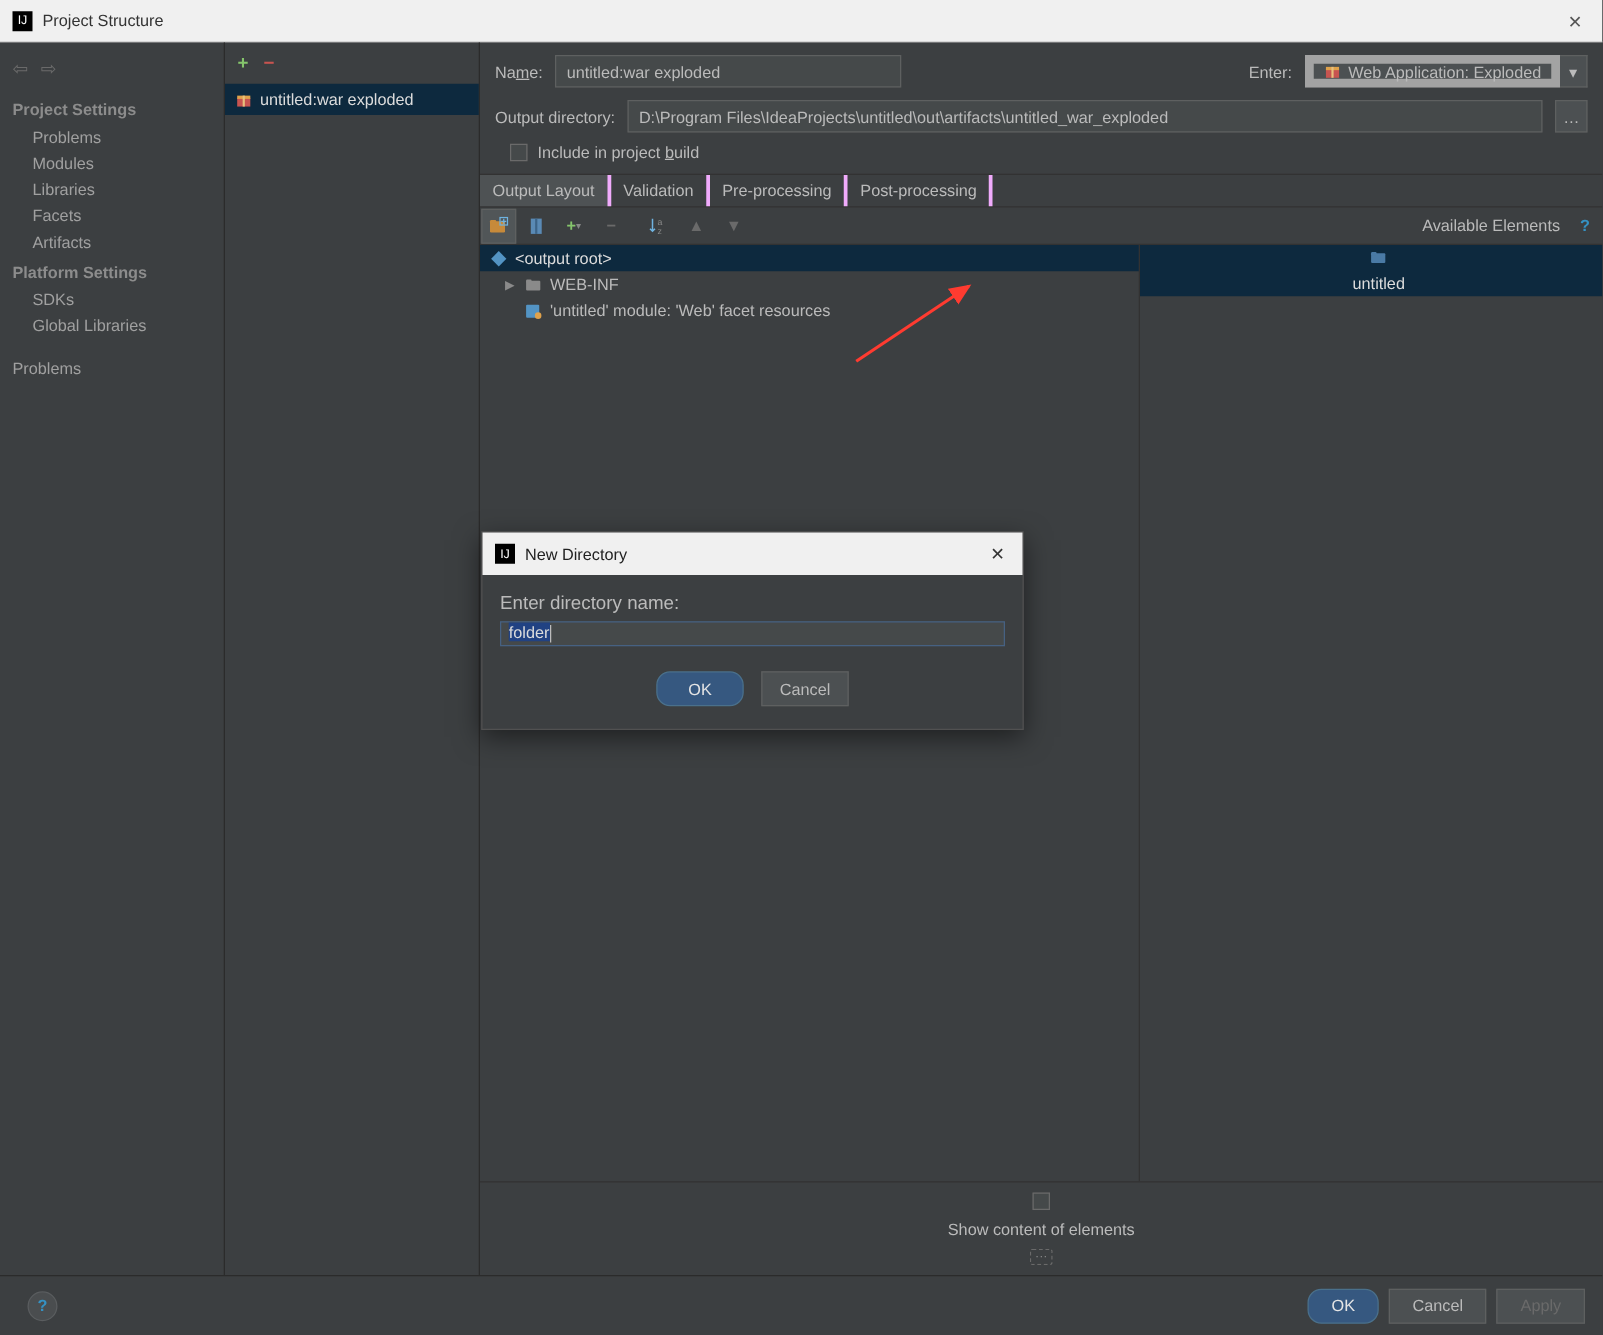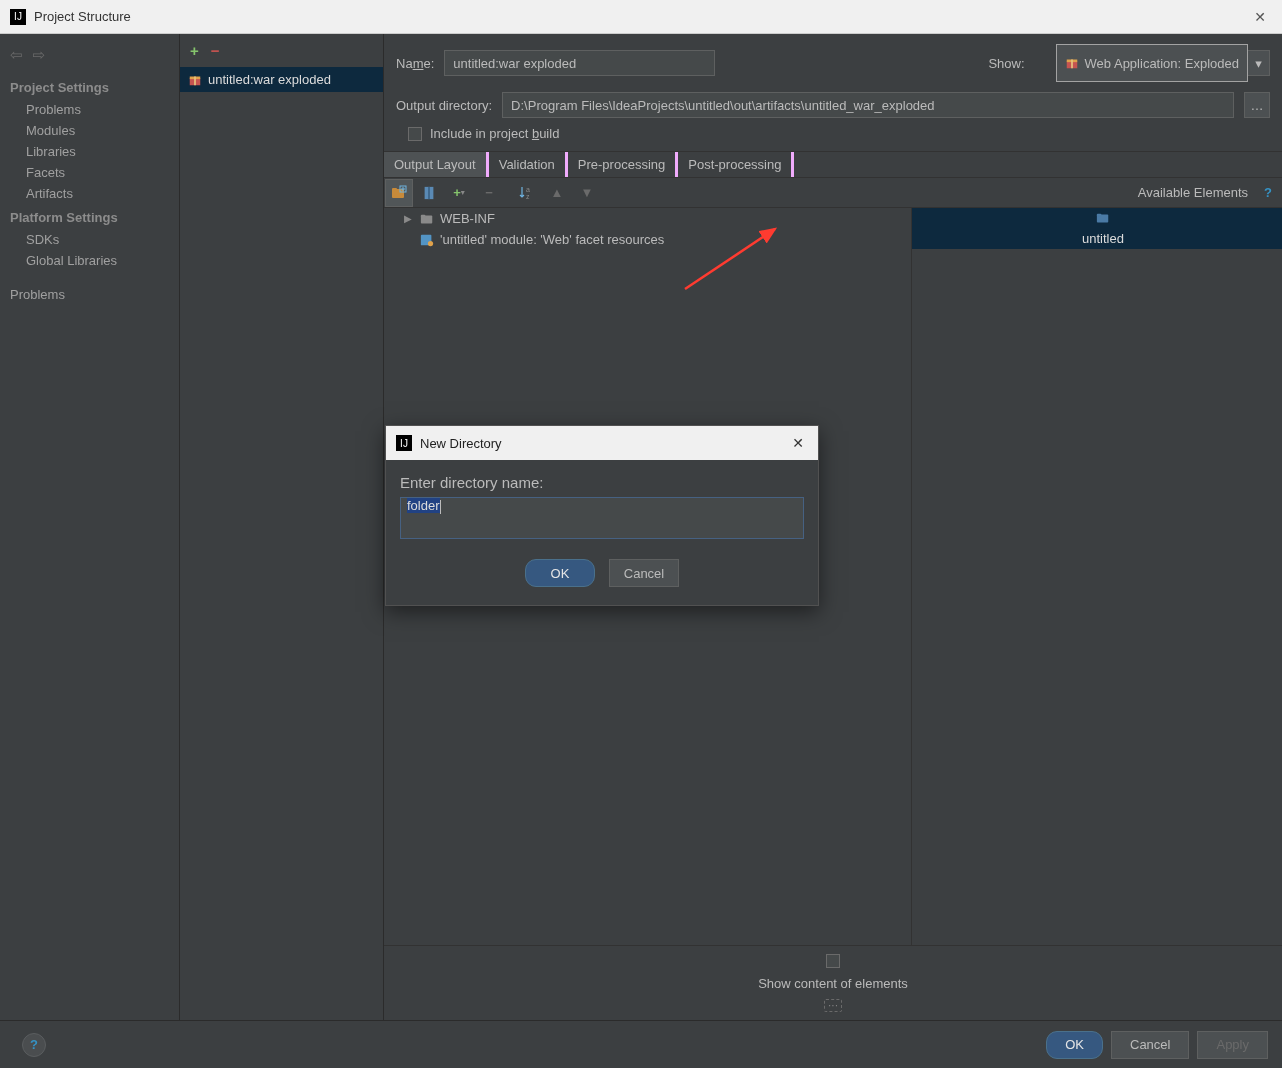--- a/index.html
+++ b/index.html
@@ -56,21 +56,21 @@
   .gift-icon { width:14px;height:14px; display:inline-flex; }
   .content {
     flex:1; background:#3c3f41; display:flex; flex-direction:column; position:relative;
   }
   .form-row { display:flex; align-items:center; padding:10px 12px 0; gap:10px;}
   .label { color:#bbbbbb; font-size:13px; white-space:nowrap;}
   .text-input {
     background:#45494a; border:1px solid #5e6060; color:#bbbbbb; height:26px; padding:2px 8px; font-size:13px;
   }
   .type-combo { display:flex; align-items:center; }
-  .type-box { background:#4c5052; border:1px solid #a3a3a3; height:38px; display:flex; align-items:center; padding:0 8px; gap:6px; color:#bbbbbb;margin-left:21px;}
+  .type-box { background:#4c5052; border:7px solid #a3a3a3; height:26px; display:flex; align-items:center; padding:0 8px; gap:6px; color:#bbbbbb;}
   .type-arrow { background:#4c5052; border:1px solid #5e6060; border-left:none; width:22px; height:26px; display:flex;align-items:center;justify-content:center; color:#bbbbbb;}
   .ellipsis-btn { background:#4c5052; border:1px solid #5e6060; width:26px; height:26px; display:flex;align-items:center;justify-content:center; color:#bbbbbb;}
   .checkbox-row { display:flex; align-items:center; gap:8px; padding:8px 12px 6px 24px;}
   .cb { width:14px;height:14px; border:1px solid #6a6a6a; background:#45494a;}
   .tabs { display:flex; border-top:1px solid #323232; border-bottom:1px solid #323232; background:#3c3f41; margin-top:4px;}
   .tab { padding:5px 10px; color:#bbbbbb; border-right:3px solid #f0abfc; font-size:13px;}
   .tab.active { background:#4e5254; }
   .tree-toolbar { display:flex; align-items:center; height:30px; border-bottom:1px solid #323232;}
   .tbtn { width:28px; height:28px; display:flex;align-items:center;justify-content:center; border:1px solid transparent; margin:0 1px;}
   .tbtn.sel { background:#515658; border:1px solid #5e6060;}
@@ -109,21 +109,21 @@
   }
   .modal-title {
     background:#f0f0f0; color:#222; height:34px; display:flex; align-items:center; padding:0 10px;
   }
   .modal-title .mini-icon { width:16px;height:16px;background:#000;margin-right:8px;display:flex;align-items:center;justify-content:center;color:#fff;font-size:10px;}
   .modal-title .t { flex:1; font-size:13px;}
   .modal-title .mx { color:#333; font-size:14px; padding:0 4px; cursor:pointer;}
   .modal-body { padding:14px 14px 18px;}
   .modal-label { color:#bbbbbb; margin-bottom:6px; font-size:15px;}
   .modal-input {
-    width:100%; height:42px; background:#45494a; border:1px solid #466182; color:#bbbbbb;
+    width:100%; height:20px; background:#45494a; border:1px solid #466182; color:#bbbbbb;
     padding:0 6px; font-size:13px; outline:none;
   }
   .modal-input .seltext { background:#214283; color:#dcdcdc; }
   .modal-buttons { display:flex; justify-content:center; gap:14px; margin-top:20px;}
   
   
   .redarrow {
     position:absolute; left:296px; top:180px; width:110px; height:80px; pointer-events:none;
   }
   .underline-char { text-decoration:underline; }
@@ -169,21 +169,21 @@
         </svg>
       <span>untitled:war exploded</span>
     </div>
   </div>
 
   <div class="content">
     <div class="form-row">
       <span class="label"><span>Na</span><span class="underline-char">m</span><span>e:</span></span>
       <input class="text-input" style="flex: 1 1 0%; max-width: 420px;" value="untitled:war exploded">
       <div style="flex:1"></div>
-      <span class="label">Show:</span>
+      <span class="label">Enter:</span>
       <div class="type-combo">
         <div class="type-box">
           <svg width="14" height="14" viewBox="0 0 16 16">
               <rect x="2" y="6" width="12" height="8" fill="#c75450"></rect>
               <rect x="2" y="4" width="12" height="3" fill="#e0a24b"></rect>
               <rect x="7" y="4" width="2" height="10" fill="#e8c07d"></rect>
             </svg>
           <span>Web Application: Exploded</span>
         </div>
         <div class="type-arrow">▾</div>
@@ -244,20 +244,26 @@
         </div>
       <div class="tbtn">
           <span style="color:#6a6a6a;">▼</span>
         </div>
       <span class="avail-label">Available Elements</span>
       <span class="help-q">?</span>
     </div>
 
     <div class="split">
       <div class="tree-left">
+        <div class="tree-node sel">
+          <svg width="14" height="14" viewBox="0 0 16 16">
+              <polygon points="8,1 15,8 8,15 1,8" fill="#5394c4"></polygon>
+            </svg>
+          <span>&lt;output root&gt;</span>
+        </div>
         <div class="tree-node tree-indent1">
           <span class="expand-tri">▶</span>
           <svg class="folder-icon" viewBox="0 0 16 16">
               <rect x="1" y="4" width="13" height="9" fill="#8a8a8a" rx="1"></rect>
               <rect x="1" y="3" width="5" height="3" fill="#8a8a8a" rx="1"></rect>
             </svg>
           <span>WEB-INF</span>
         </div>
         <div class="tree-node tree-indent2">
           <svg class="folder-icon" viewBox="0 0 16 16">

